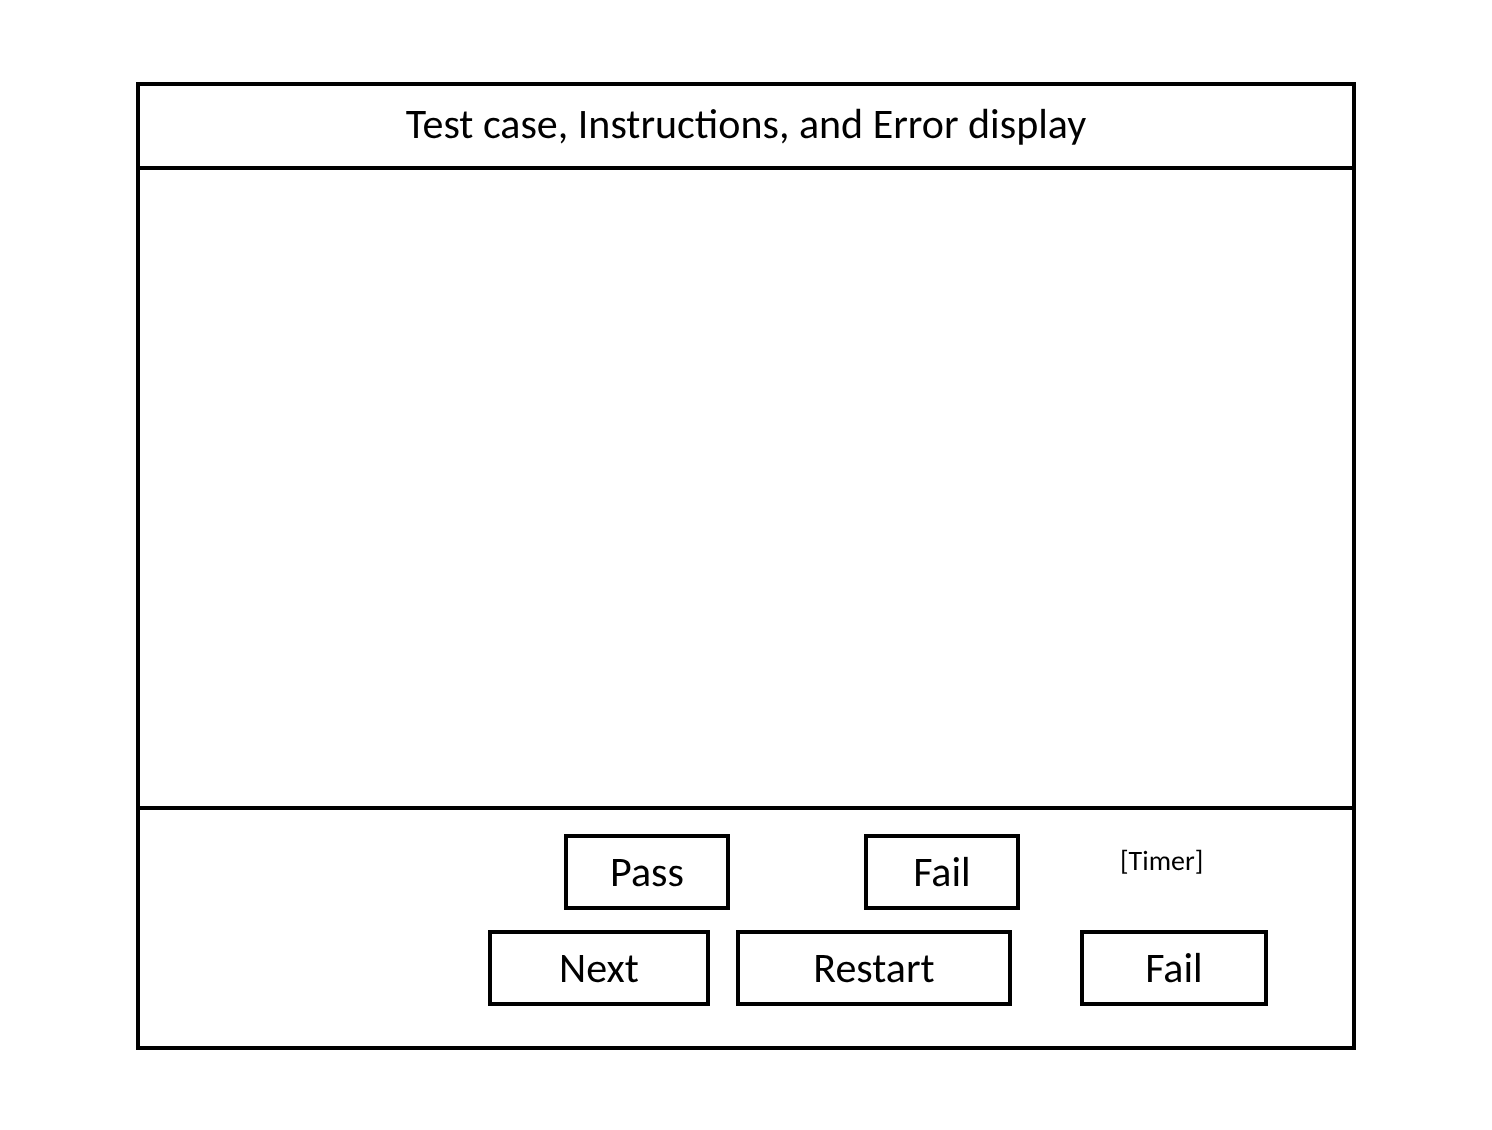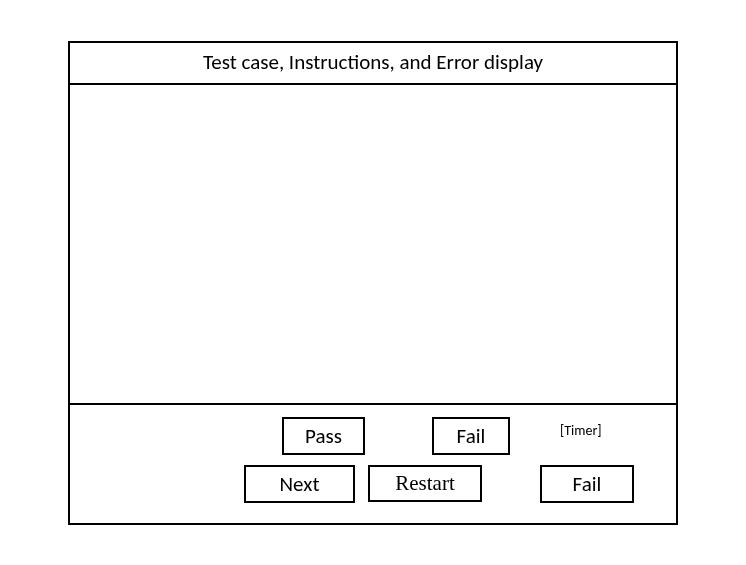--- a/index.html
+++ b/index.html
@@ -64,22 +64,21 @@
     }
     .btn-next {
       left: 152px;
       top: 60px;
       width: 111px;
       margin-left: 22px;
     }
     .btn-restart {
       left: 298px;
       top: 60px;
-      width: 114px;
-      font-family: Liberation Serif, serif;
+      width: 138px;
     }
     .btn-quit {
       left: 470px;
       top: 60px;
       width: 94px;
     }
   </style>
 </head>
 <body>
 

